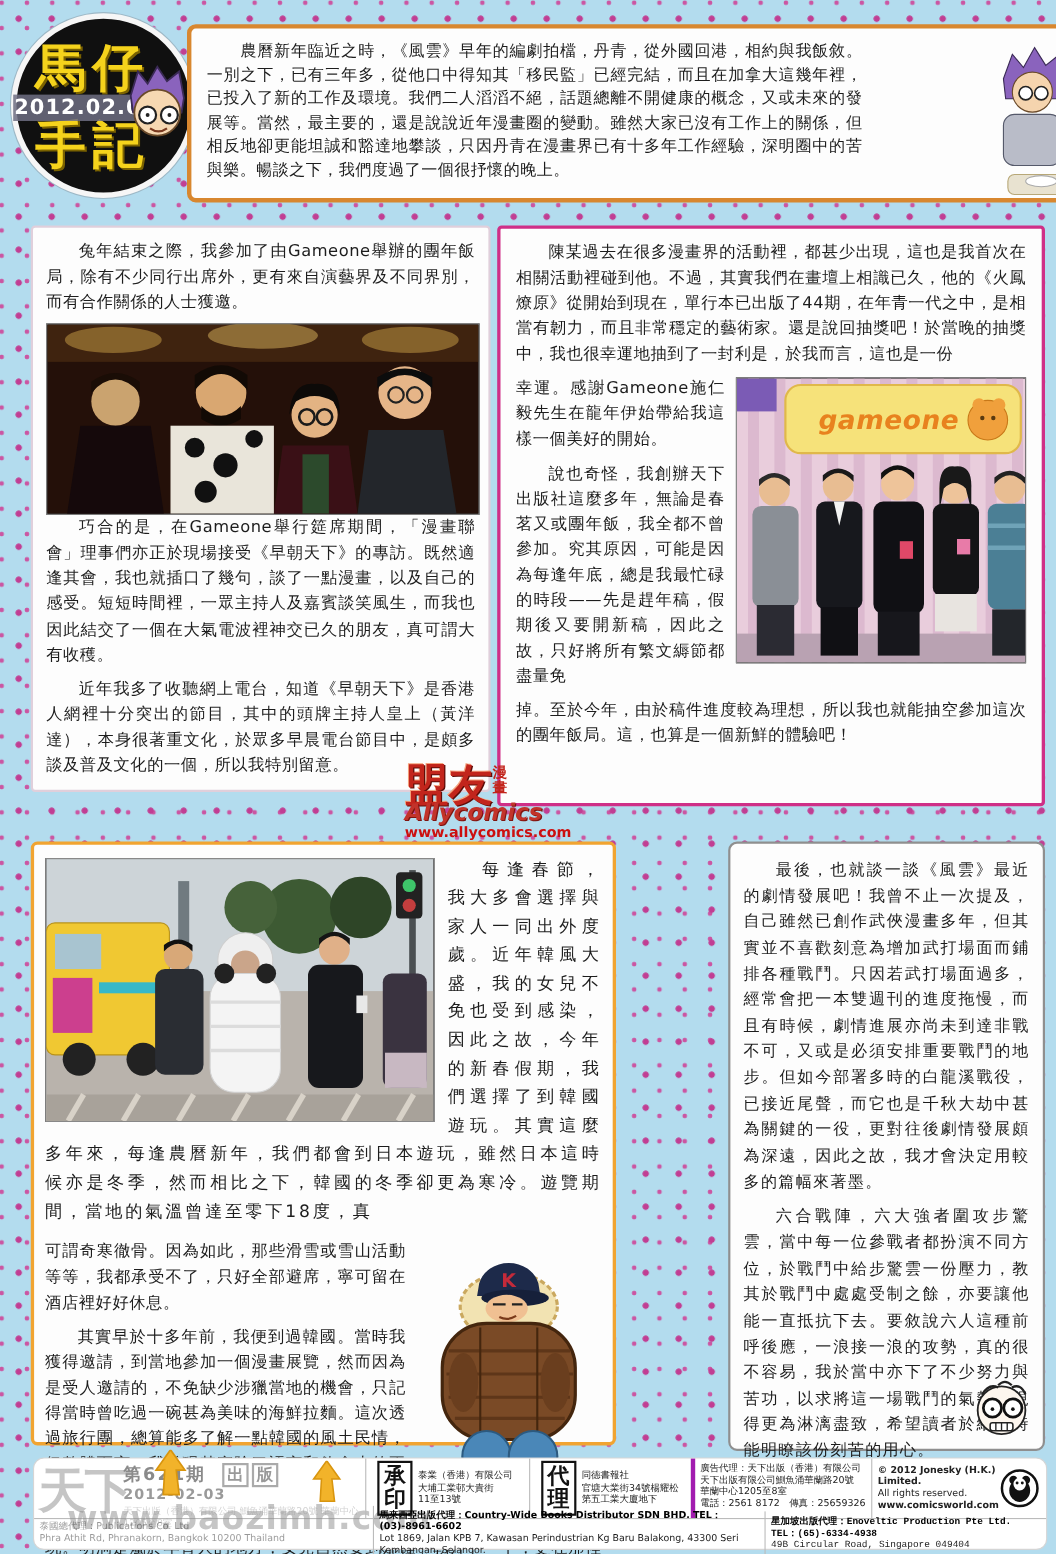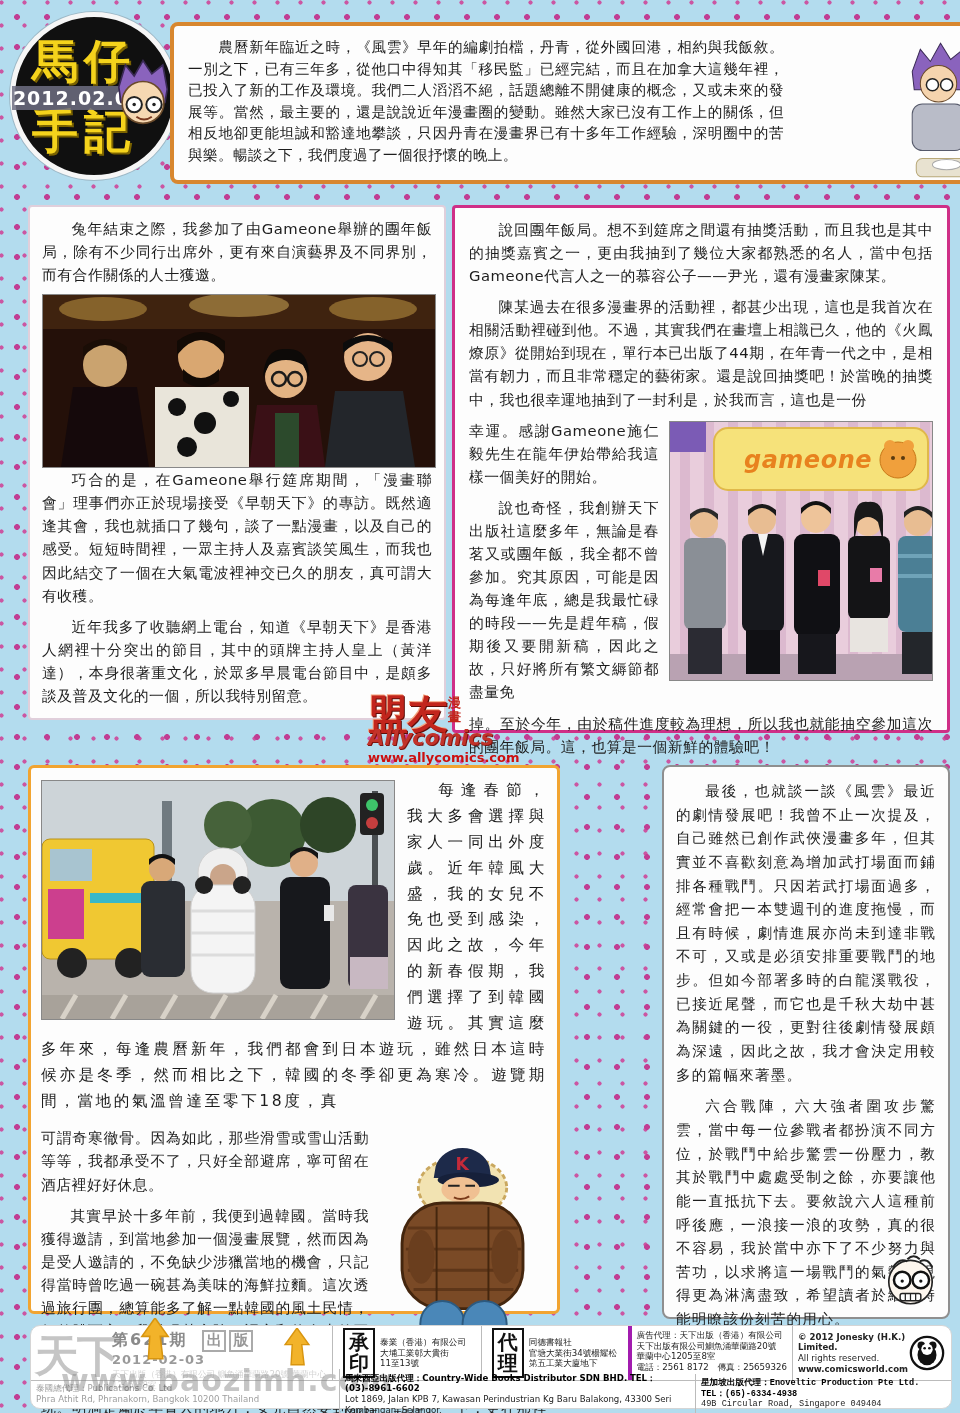--- a/index.html
+++ b/index.html
@@ -151,21 +151,20 @@
     <path d="M300 58 Q325 34 350 58 L350 48 Q325 32 300 48 Z" fill="#0c0c0c"></path>
     <circle cx="317" cy="64" r="7" fill="none" stroke="#222" stroke-width="2"></circle>
     <circle cx="334" cy="64" r="7" fill="none" stroke="#222" stroke-width="2"></circle>
     <path d="M282 172 L292 96 L360 96 L372 172 Z" fill="#23262b"></path>
   </svg>
   <p class="indent jtext">巧合的是，在Gameone舉行筵席期間，「漫畫聯會」理事們亦正於現場接受《早朝天下》的專訪。既然適逢其會，我也就插口了幾句，談了一點漫畫，以及自己的感受。短短時間裡，一眾主持人及嘉賓談笑風生，而我也因此結交了一個在大氣電波裡神交已久的朋友，真可謂大有收穫。</p>
   <p class="indent jtext" style="margin-top:8px">近年我多了收聽網上電台，知道《早朝天下》是香港人網裡十分突出的節目，其中的頭牌主持人皇上（黃洋達），本身很著重文化，於眾多早晨電台節目中，是頗多談及普及文化的一個，所以我特別留意。</p>
 </div>
 
 <div class="panel p-right body15">
-  <p class="indent jtext">說回團年飯局。想不到筵席之間還有抽獎活動，而且我也是其中的抽獎嘉賓之一，更由我抽到了幾位大家都熟悉的名人，當中包括Gameone代言人之一的慕容公子——尹光，還有漫畫家陳某。</p>
   <p class="indent jtext">陳某過去在很多漫畫界的活動裡，都甚少出現，這也是我首次在相關活動裡碰到他。不過，其實我們在畫壇上相識已久，他的《火鳳燎原》從開始到現在，單行本已出版了44期，在年青一代之中，是相當有韌力，而且非常穩定的藝術家。還是說回抽獎吧！於當晚的抽獎中，我也很幸運地抽到了一封利是，於我而言，這也是一份</p>
   <div class="colwrap">
     <svg class="ph float-r" width="262" height="258" viewBox="0 0 262 258">
       <rect width="262" height="258" fill="#e9cddc"></rect>
       <g fill="#dcb9cf">
           <rect x="10" width="10" height="258"></rect>
           <rect x="34" width="10" height="258"></rect>
           <rect x="58" width="10" height="258"></rect>
           <rect x="82" width="10" height="258"></rect>
           <rect x="106" width="10" height="258"></rect>

